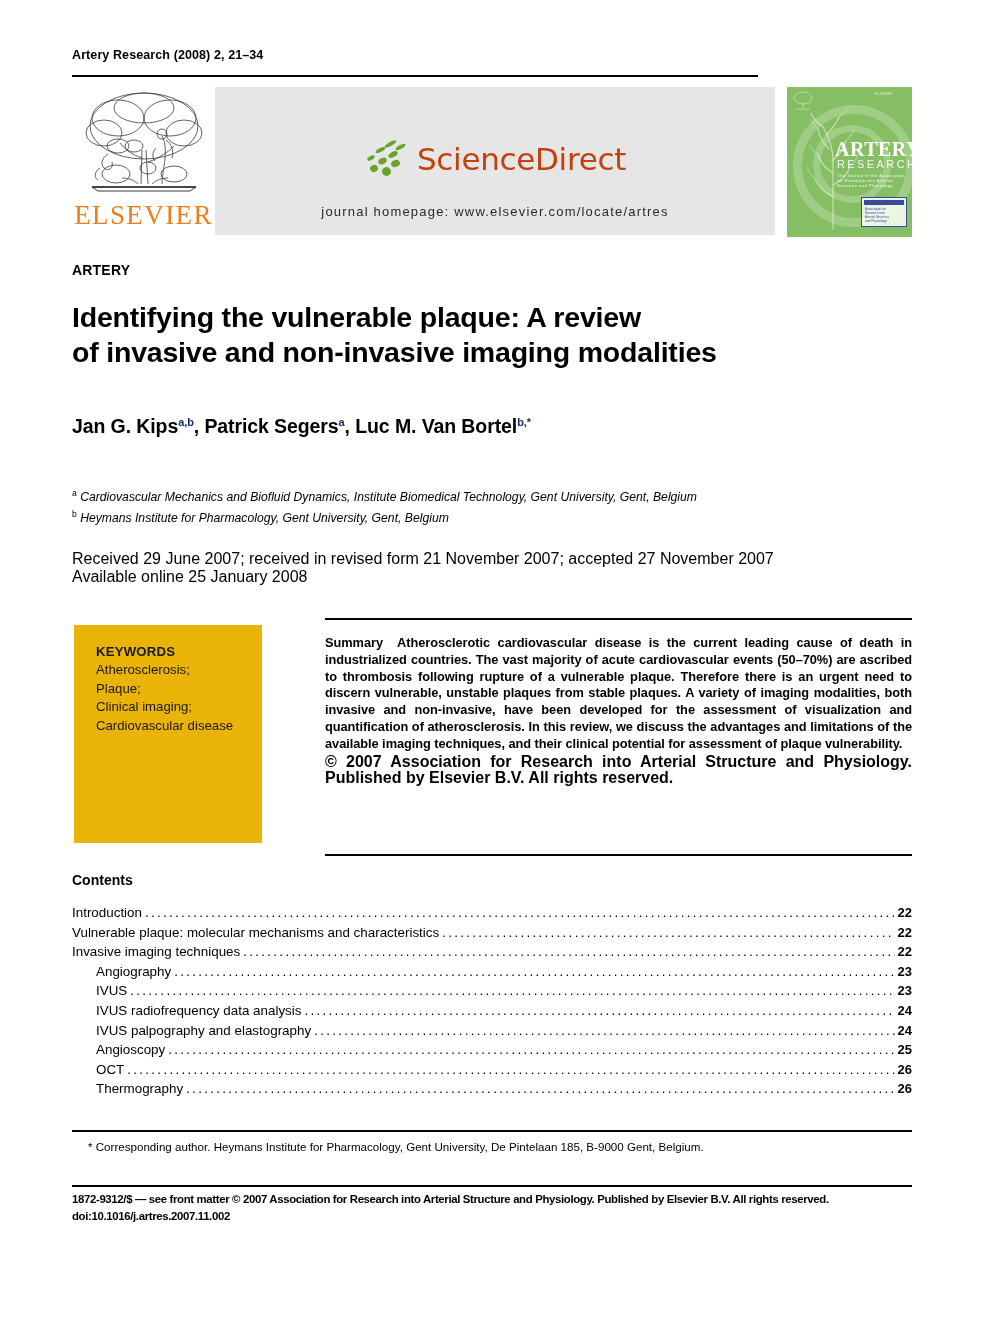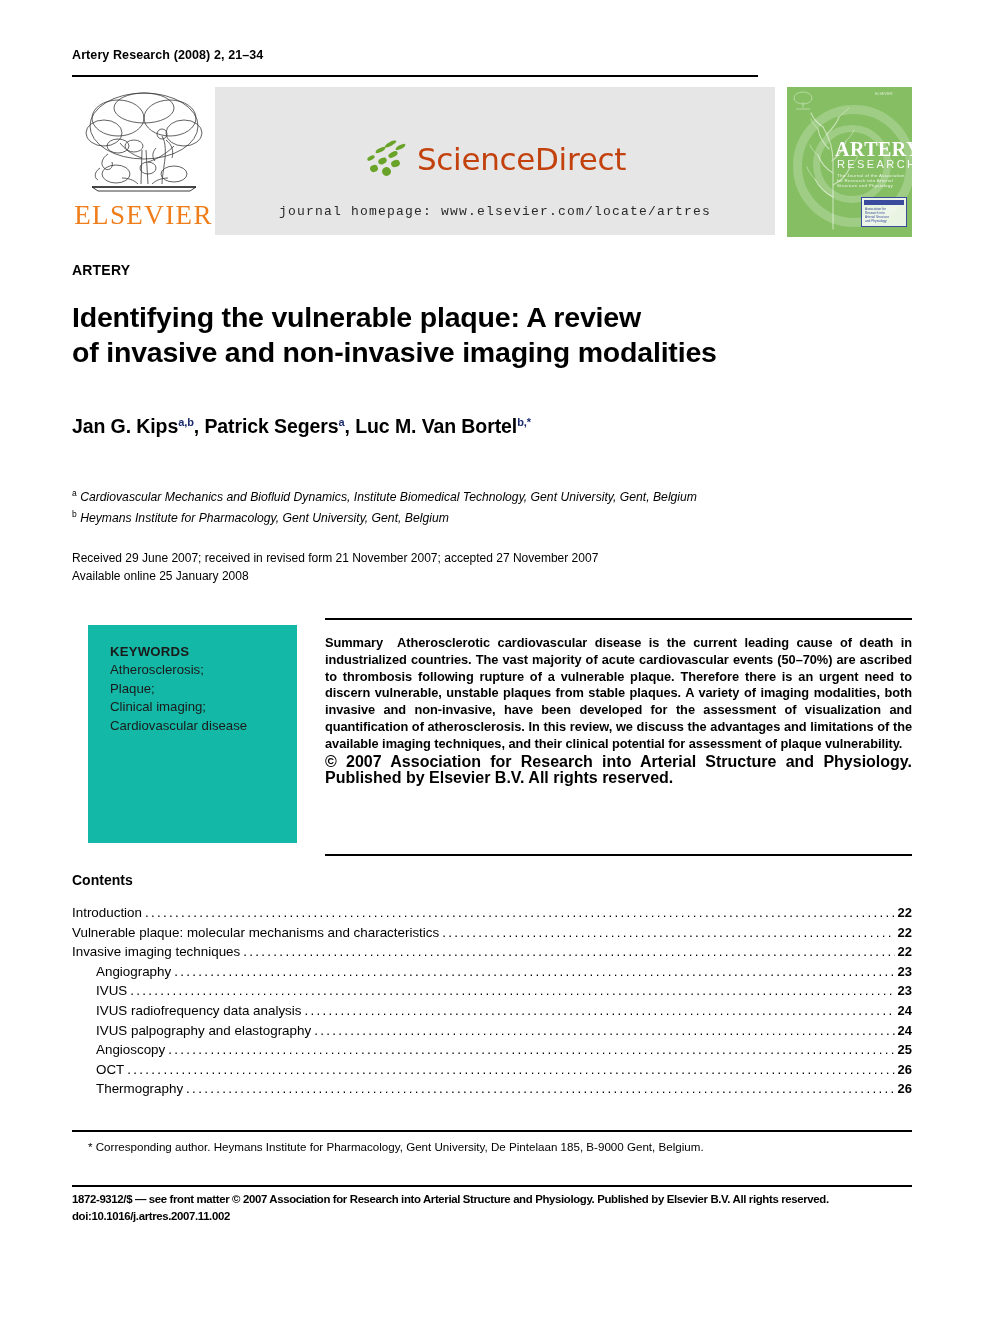--- a/index.html
+++ b/index.html
@@ -125,21 +125,20 @@
   }
   .sd-home {
     position: absolute;
     left: 0;
     bottom: 16px;
     width: 100%;
     text-align: center;
     font-size: 13px;
     letter-spacing: 1.2px;
     color: #2a2a2a;
-    font-family: Liberation Mono, monospace;
   }
 
   
   .cover {
     position: absolute;
     left: 715px;
     top: 1px;
     width: 125px;
     height: 150px;
     background: #86bf63;
@@ -275,32 +274,32 @@
   .affils sup {
     font-size: 8.5px;
     font-style: normal;
     vertical-align: super;
   }
   .dates {
     position: absolute;
     left: 72px;
     top: 550px;
     width: 840px;
-    font-size: 12px;
+    font-size: 16px;
     line-height: 17.5px;
   }
 
   
   .kw-box {
     position: absolute;
-    left: 88px;
+    left: 74px;
     top: 625px;
-    width: 209px;
+    width: 188px;
     height: 218px;
-    background: #14b8a6;
+    background: #eab308;
   }
   .kw-inner {
     position: absolute;
     left: 22px;
     top: 18px;
     width: 160px;
     font-size: 13.2px;
     line-height: 18.4px;
     color: #1a1a1a;
   }

